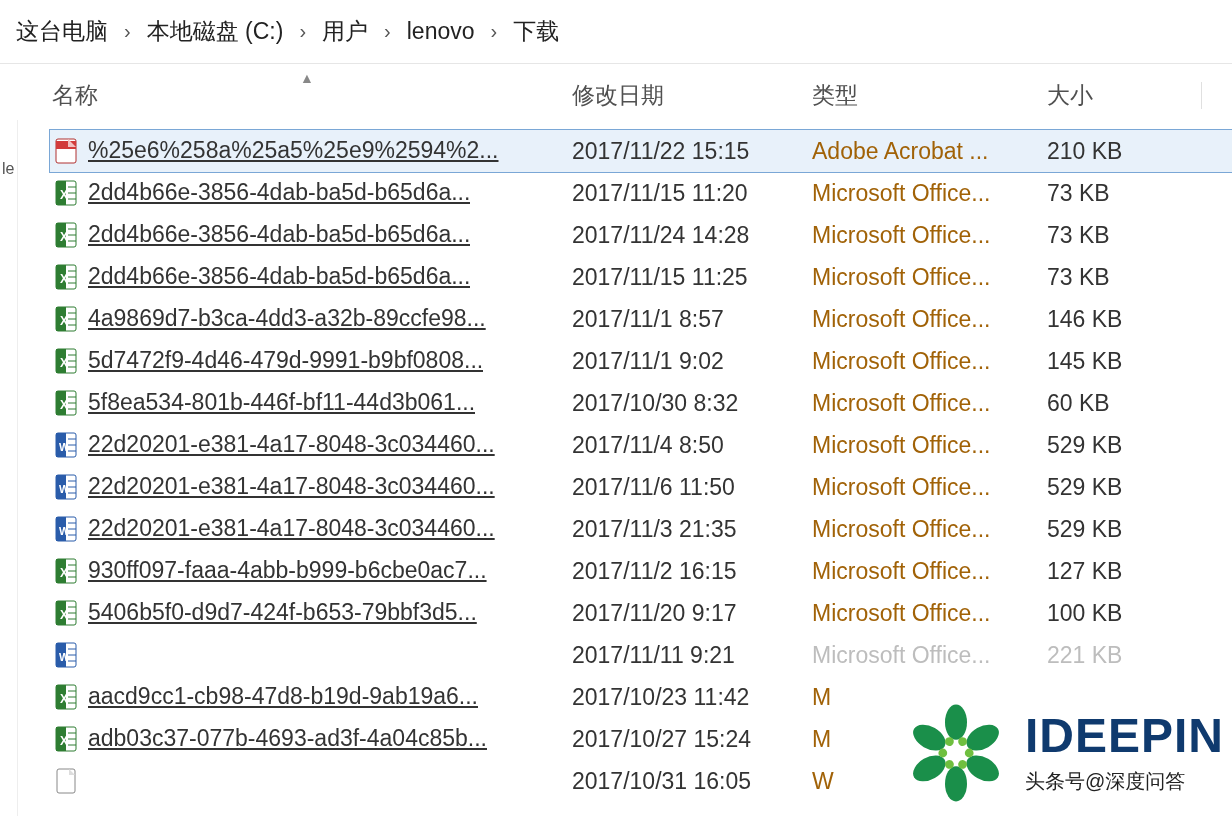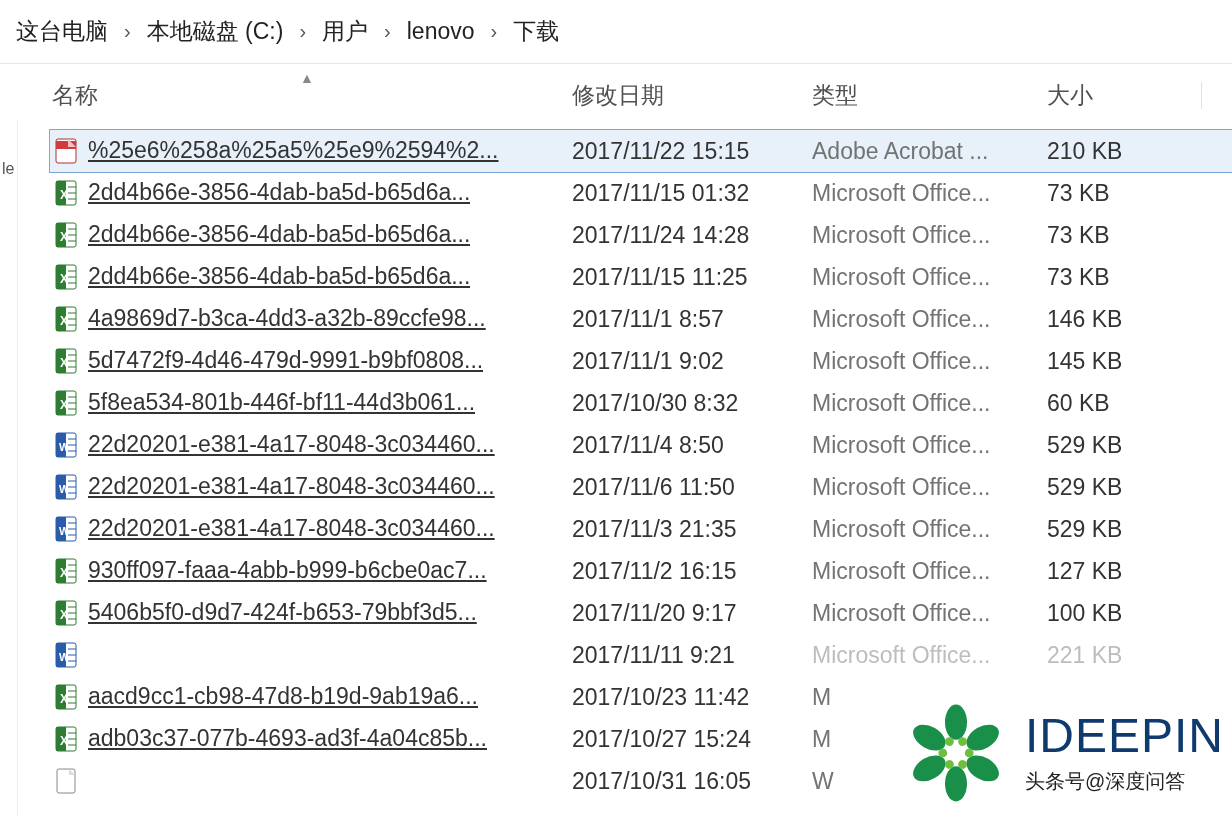--- a/index.html
+++ b/index.html
@@ -90,42 +90,42 @@
     width: 522px;
     display: flex;
     align-items: flex-start;
     overflow: hidden;
     white-space: nowrap;
     text-decoration: underline;
   }
   .cell-name .icon { width: 32px; flex: 0 0 32px; display: flex; align-items: center; justify-content: center; }
   .cell-name .fname { overflow: hidden; text-overflow: ellipsis; padding-left: 6px; }
   .cell-date { width: 240px; white-space: nowrap; color: #333; }
-  .cell-type { width: 235px; white-space: nowrap; overflow: hidden; color: #737373; }
+  .cell-type { width: 235px; white-space: nowrap; overflow: hidden; color: #a16207; }
   .cell-size { width: 140px; text-align: left; padding-right: 6px; color: #333; }
   .row.faded .cell-type, .row.faded .cell-size { color: #bdbdbd; }
 
   
   .icon svg { width: 24px; height: 28px; }
 
   
   .watermark {
     position: absolute;
     right: 8px;
     bottom: 8px;
     display: flex;
     align-items: center;
     gap: 14px;
     pointer-events: none;
   }
   .wm-swirl { width: 110px; height: 110px; }
   .wm-text { display: flex; flex-direction: column; align-items: flex-start; }
   .wm-big {
     font-family: Arial, sans-serif;
-    font-weight: 400;
+    font-weight: 700;
     font-size: 48px;
     letter-spacing: 1px;
     color: #0f3a6e;
     line-height: 1;
   }
   .wm-sub {
     font-size: 20px;
     color: #222;
     margin-top: 8px;
   }
@@ -179,21 +179,21 @@
             <rect x="2" y="2" width="20" height="24" rx="2" fill="#fff" stroke="#2e7d32"></rect>
             <rect x="2" y="2" width="10" height="24" fill="#2e7d32"></rect>
             <text x="6" y="20" font-size="12" fill="#fff" font-family="Arial" font-weight="bold">X</text>
             <line x1="14" y1="8" x2="22" y2="8" stroke="#2e7d32"></line>
             <line x1="14" y1="14" x2="22" y2="14" stroke="#2e7d32"></line>
             <line x1="14" y1="20" x2="22" y2="20" stroke="#2e7d32"></line>
           </svg>
         </span>
         <span class="fname">2dd4b66e-3856-4dab-ba5d-b65d6a...</span>
       </div>
-      <div class="cell-date">2017/11/15 01:32</div>
+      <div class="cell-date">2017/11/15 11:20</div>
       <div class="cell-type">Microsoft Office...</div>
       <div class="cell-size">73 KB</div>
     </div>
     <div class="row">
       <div class="cell-name">
         <span class="icon">
           <svg viewBox="0 0 24 28">
             <rect x="2" y="2" width="20" height="24" rx="2" fill="#fff" stroke="#2e7d32"></rect>
             <rect x="2" y="2" width="10" height="24" fill="#2e7d32"></rect>
             <text x="6" y="20" font-size="12" fill="#fff" font-family="Arial" font-weight="bold">X</text>

